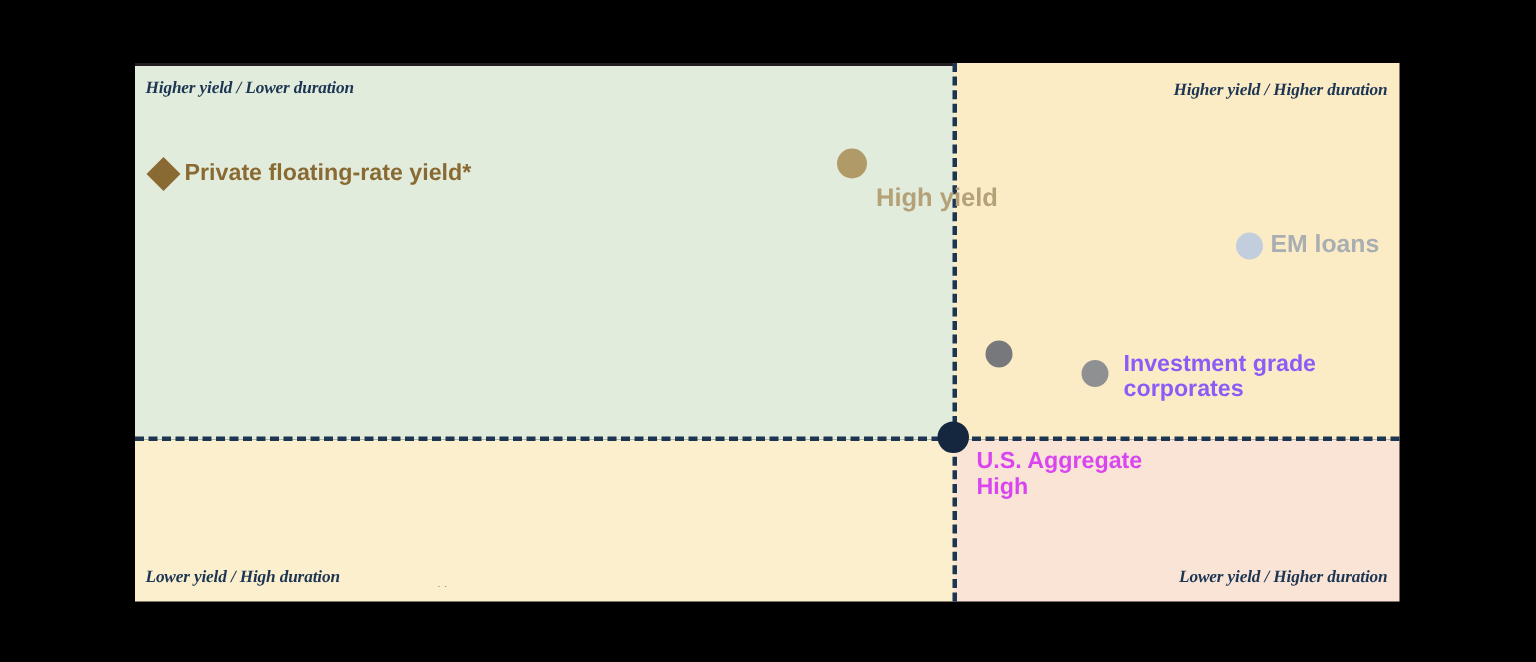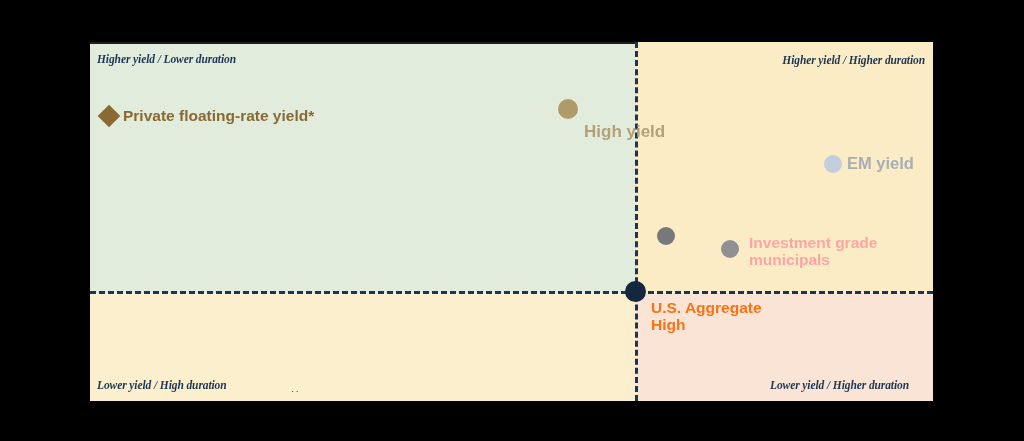--- a/index.html
+++ b/index.html
@@ -90,21 +90,21 @@
     font-style: italic;
     font-weight: bold;
     font-size: 11.5px;
     color: #1c3553;
     white-space: nowrap;
     letter-spacing: -0.1px;
   }
   .corner-tl { left: 7px;  top: 11px; }
   .corner-tr { right: 8px; top: 12px; }
   .corner-bl { left: 7px;  bottom: 10px; }
-  .corner-br { right: 24px; bottom: 10px; }
+  .corner-br { right: 8px; bottom: 10px; }
 
   
   .point {
     position: absolute;
     border-radius: 50%;
   }
   .point-label {
     position: absolute;
     white-space: nowrap;
     line-height: 1.12;
@@ -170,35 +170,35 @@
   
   #pt-ig-corporates {
     left: 631px; top: 198px;
     width: 18px; height: 18px;
     background: #8e9092;
   }
   #lbl-ig-corporates {
     left: 659px; top: 192px;
     font-size: 15.5px;
     font-weight: bold;
-    color: #fca5a5;
+    color: #8b5cf6;
   }
 
   
   #pt-us-agg {
     left: 535px; top: 239px;
     width: 21px; height: 21px;
     background: #14273f;
     z-index: 5;
   }
   #lbl-us-agg {
     left: 561px; top: 257px;
     font-size: 15.5px;
     font-weight: bold;
-    color: #f97316;
+    color: #d946ef;
   }
 
   
   #footnote-artifact {
     position: absolute;
     left: 200px;
     bottom: -2px;
     font-family: "Liberation Serif", serif;
     font-style: italic;
     font-weight: bold;
@@ -229,28 +229,28 @@
     <div class="corner-label corner-bl">Lower yield / High duration</div>
     <div class="corner-label corner-br">Lower yield / Higher duration</div>
 
     <div class="marker-diamond" id="pt-private-loans"></div>
     <div class="point-label" id="lbl-private-loans">Private floating-rate yield*</div>
 
     <div class="point" id="pt-high-yield"></div>
     <div class="point-label" id="lbl-high-yield">High yield</div>
 
     <div class="point" id="pt-em-debt"></div>
-    <div class="point-label" id="lbl-em-debt">EM yield</div>
+    <div class="point-label" id="lbl-em-debt">EM loans</div>
 
     <div class="point" id="pt-taxable-munis"></div>
 
     <div class="point" id="pt-ig-corporates"></div>
     <div class="point-label" id="lbl-ig-corporates">
       <span>Investment grade</span><br>
-      <span>municipals</span>
+      <span>corporates</span>
     </div>
 
     <div class="point" id="pt-us-agg"></div>
     <div class="point-label" id="lbl-us-agg">
       <span>U.S. Aggregate</span><br>
       <span>High</span>
     </div>
 
     <div id="footnote-artifact">''</div>
 

